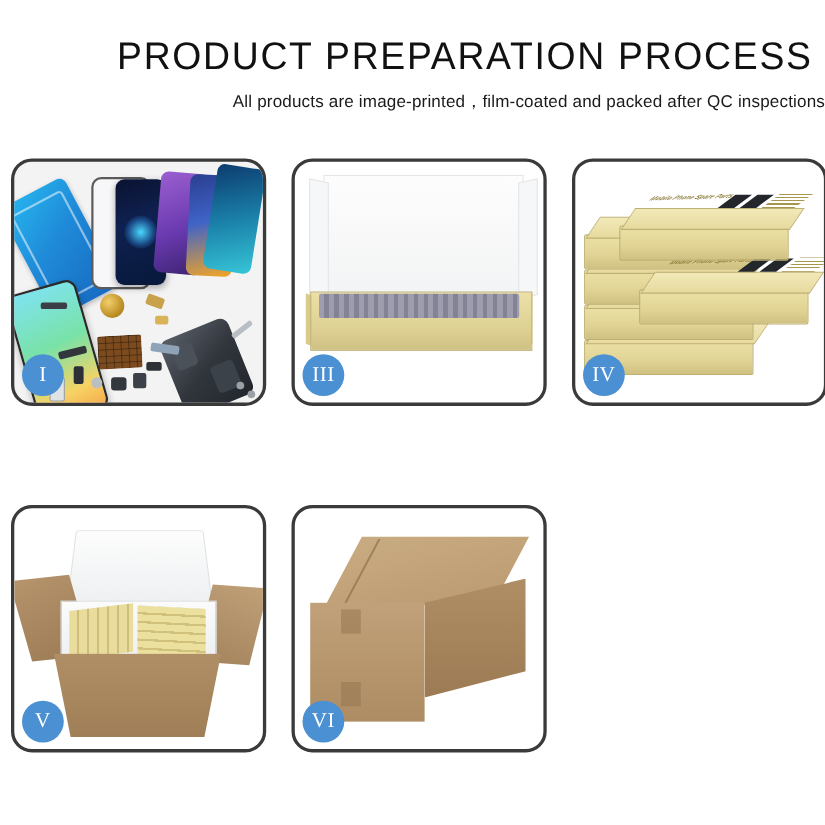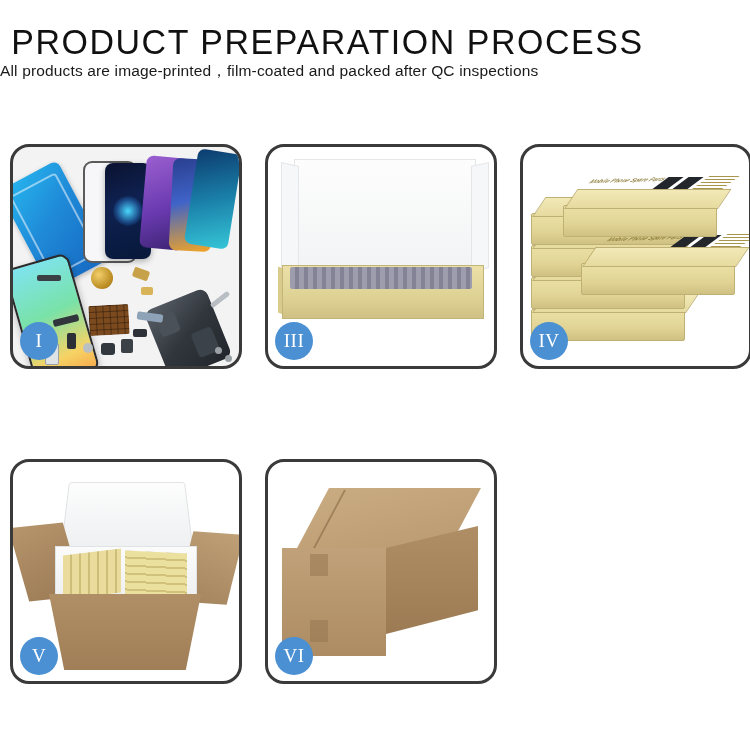--- a/index.html
+++ b/index.html
@@ -7,31 +7,32 @@
   body{
     width:750px;height:750px;
     background:#ffffff;
     font-family:"Liberation Sans", sans-serif;
     overflow:hidden;
     position:relative;
   }
   .page{width:750px;height:750px;position:relative;box-sizing:border-box;}
 
   
-  .header{padding-top:24px;text-align:left;}
+  .header{padding-top:34px;text-align:right;}
   .title{
     font-family:"Liberation Sans", sans-serif;
     font-size:35px;
     font-weight:500;
     letter-spacing:1.6px;
     color:#111111;
     line-height:1.05;
     transform:scaleX(0.97);
   }
   .subtitle{
+    margin-top:11px;
     font-size:15.5px;
     font-weight:400;
     color:#1a1a1a;
     letter-spacing:0.15px;
   }
 
   
   .grid{
     position:absolute;
     left:10px;top:144px;

